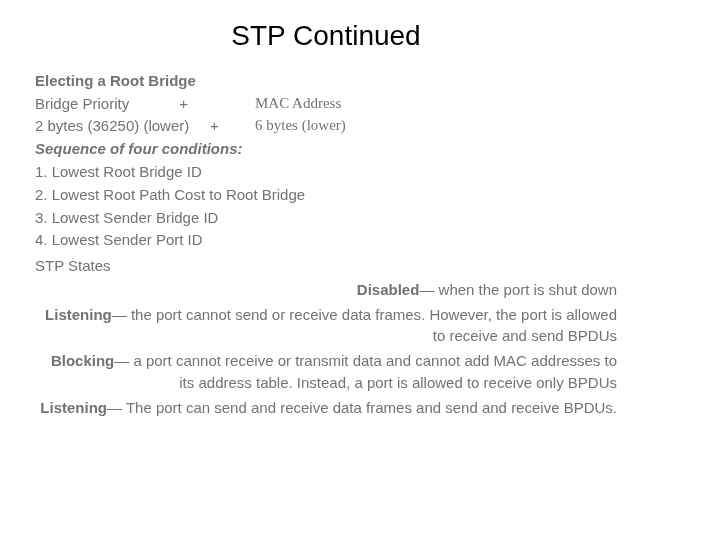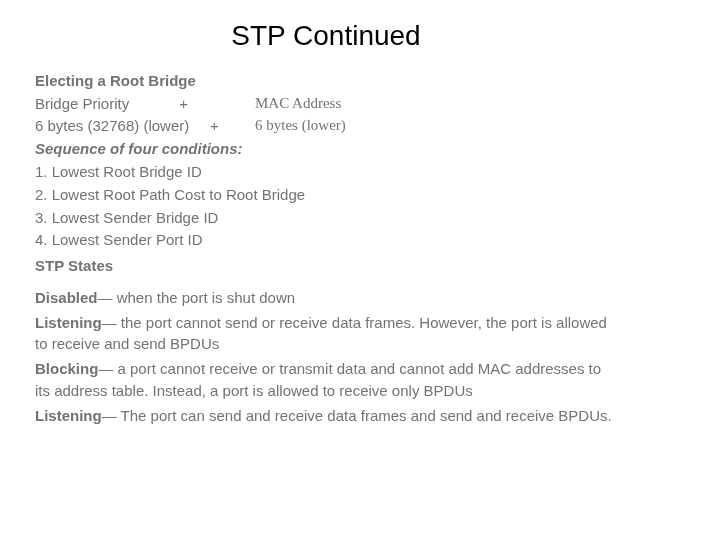--- a/index.html
+++ b/index.html
@@ -65,27 +65,28 @@
 
     .sequence-list {
       margin-bottom: 2px;
     }
 
     .sequence-item {
       margin-bottom: 1px;
     }
 
     .stp-states-heading {
-      font-weight: bold;
+      font-weight: normal;
       margin-top: 4px;
-      margin-bottom: 10px;
+      margin-bottom: 2px;
     }
 
     .state-paragraph {
       margin-bottom: 3px;
+      text-align: right;
     }
 
     .state-label {
       font-weight: bold;
     }
 
     .state-text {
       font-weight: normal;
     }
   </style>
@@ -101,21 +102,21 @@
     <div class="section-heading">Electing a Root Bridge</div>
 
     <div class="bridge-priority-row">
       <div class="bp-left">
         <div>
           <span>Bridge Priority</span>
           &nbsp;&nbsp;&nbsp;&nbsp;&nbsp;&nbsp;&nbsp;&nbsp;&nbsp;&nbsp;
           <span>+</span>
         </div>
         <div>
-          <span>6 bytes (32768) (lower)</span>
+          <span>2 bytes (36250) (lower)</span>
           &nbsp;&nbsp;&nbsp;
           <span>+</span>
         </div>
       </div>
       <div class="bp-right">
         <div>MAC Address</div>
         <div>6 bytes (lower)</div>
       </div>
     </div>
 

